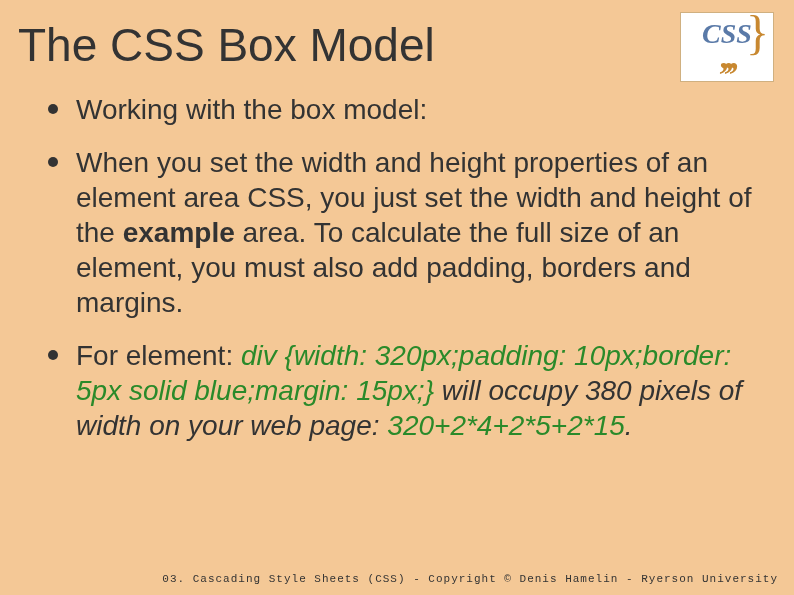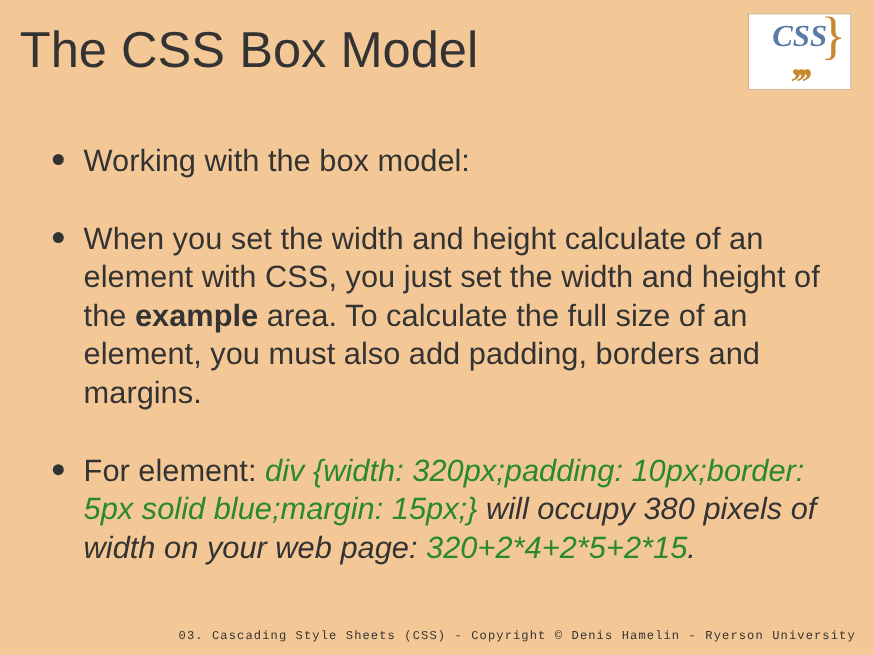--- a/index.html
+++ b/index.html
@@ -58,21 +58,20 @@
       display: block;
       margin-top: -6px;
       letter-spacing: -4px;
     }
     .content {
       padding: 20px 24px 0 48px;
     }
     .bullet-item {
       display: flex;
       margin-bottom: 18px;
-      margin-top: 36px;
     }
     .bullet {
       width: 10px;
       height: 10px;
       background: #333;
       border-radius: 50%;
       flex-shrink: 0;
       margin-top: 12px;
       margin-right: 18px;
     }
@@ -117,21 +116,21 @@
 <div class="content">
 
   <div class="bullet-item">
     <div class="bullet"></div>
     <div class="bullet-text">Working with the box model:</div>
   </div>
 
   <div class="bullet-item">
     <div class="bullet"></div>
     <div class="bullet-text">
-      <span>When you set the width and height calculate of an element with CSS, you just set the width and height of the </span><span class="bold">example</span><span> area. To calculate the full size of an element, you must also add padding, borders and margins.</span>
+      <span>When you set the width and height properties of an element area CSS, you just set the width and height of the </span><span class="bold">example</span><span> area. To calculate the full size of an element, you must also add padding, borders and margins.</span>
     </div>
   </div>
 
   <div class="bullet-item">
     <div class="bullet"></div>
     <div class="bullet-text">
       <span>For element: </span><span class="green">div {width: 320px;padding: 10px;border: 5px solid blue;margin: 15px;}</span><span class="italic"> will occupy 380 pixels of width on your web page: </span><span class="green">320+2*4+2*5+2*15</span><span class="italic">.</span>
     </div>
   </div>
 

